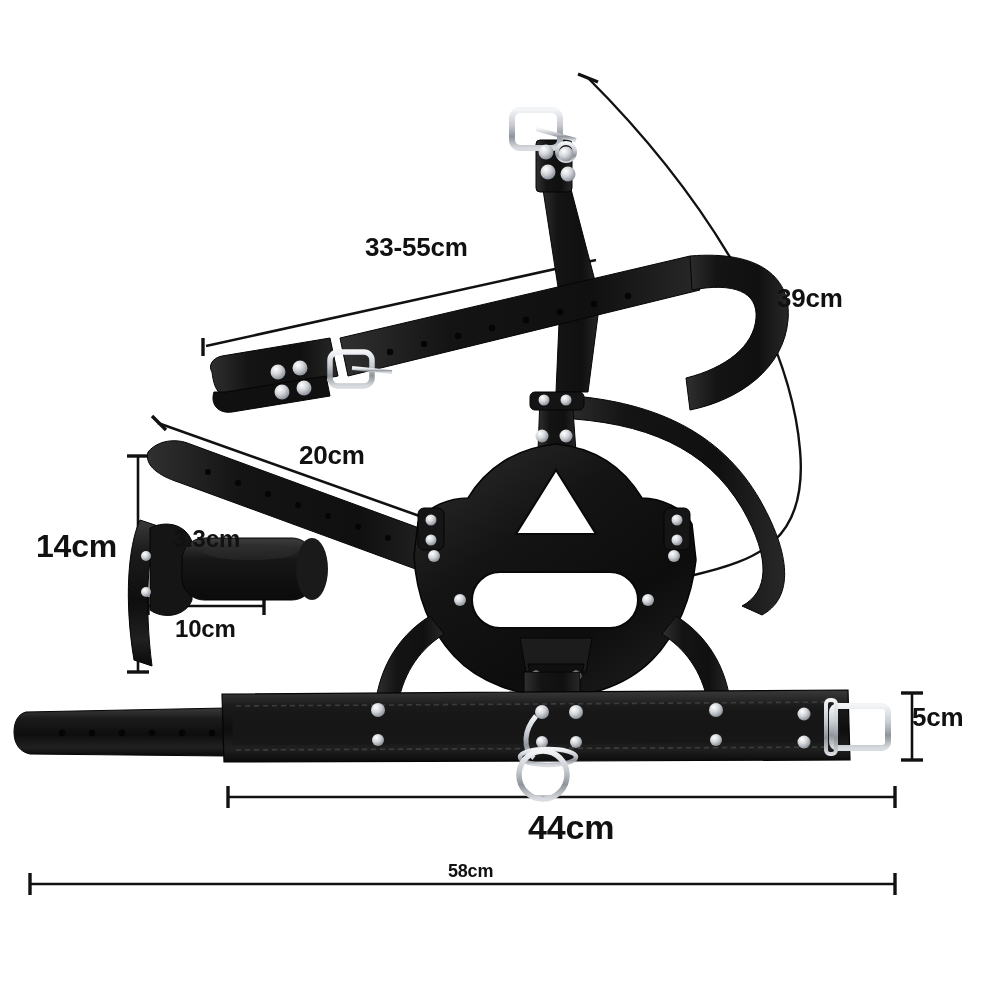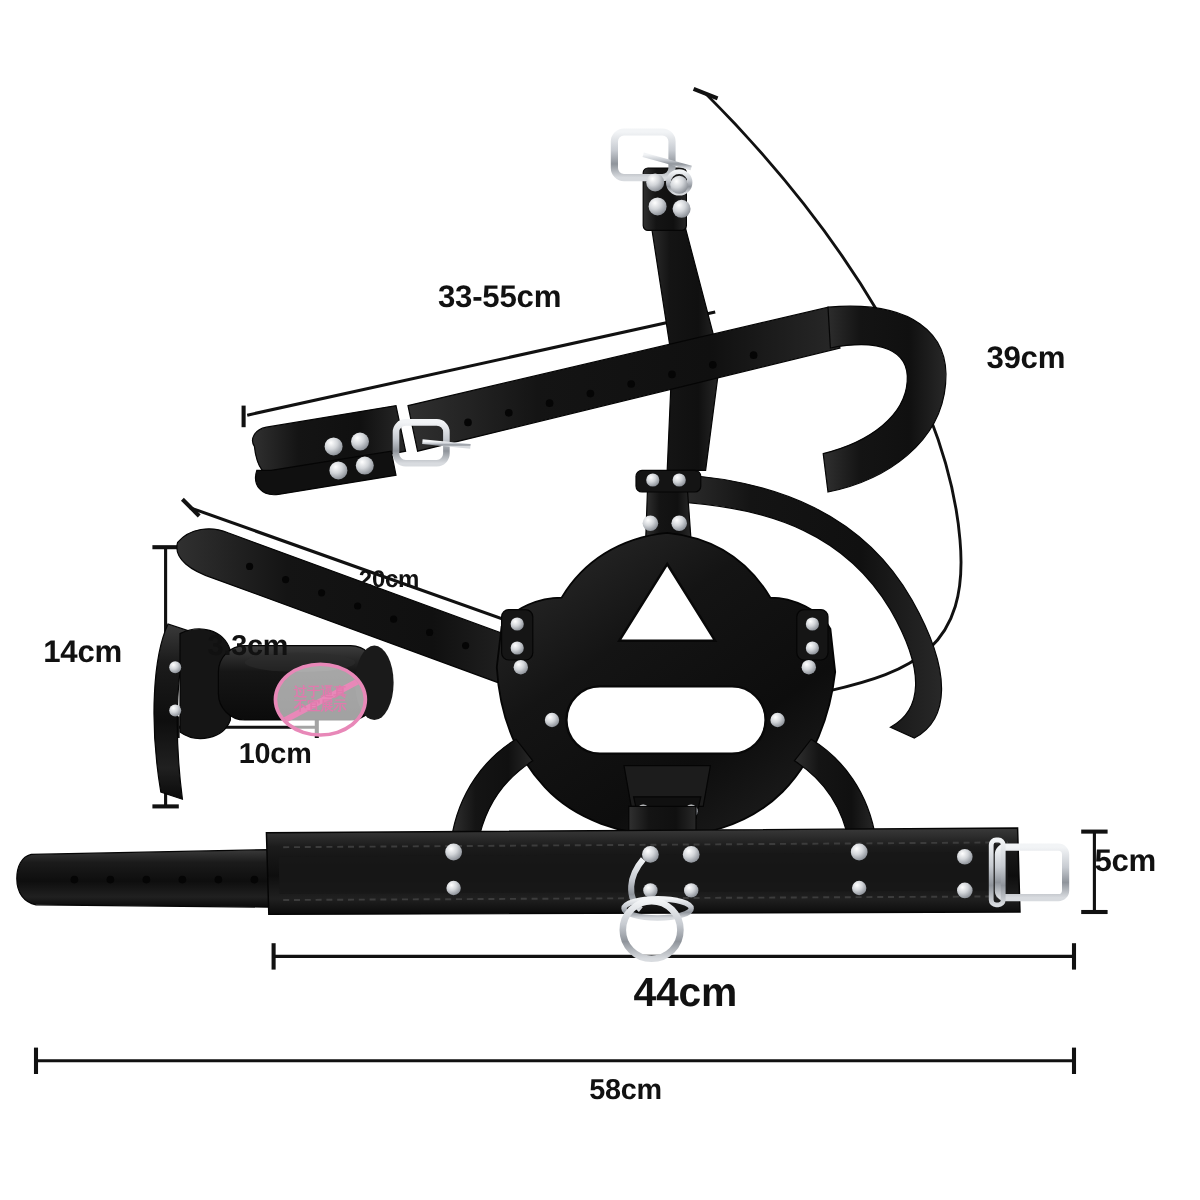--- a/index.html
+++ b/index.html
@@ -325,35 +325,30 @@
         <rect x="832" y="706" width="56" height="42" rx="6" fill="none" stroke="url(#metalGrad)" stroke-width="6"></rect>
         <line x1="860" y1="704" x2="860" y2="750" stroke="url(#metalGrad)" stroke-width="5"></line>
         <line x1="860" y1="727" x2="812" y2="727" stroke="url(#metalGrad)" stroke-width="5"></line>
         <rect x="826" y="700" width="10" height="54" rx="4" fill="none" stroke="url(#metalGrad)" stroke-width="4"></rect>
       </g>
     </g>
   </svg>
 
   <div class="dim-label" style="left:365px; top:232px; font-size:26px;">33-55cm</div>
 
-  <div class="dim-label" style="left:777px; top:283px; font-size:26px;margin-left:45px;">39cm</div>
-
-  <div class="dim-label" style="left:299px; top:440px; font-size:20px;margin-top:32px;">20cm</div>
-
-  <div class="dim-label" style="left:36px; top:528px; font-size:26px;">14cm</div>
+  <div class="dim-label" style="left:777px; top:283px; font-size:26px;">39cm</div>
+
+  <div class="dim-label" style="left:299px; top:440px; font-size:26px;">20cm</div>
+
+  <div class="dim-label" style="left:36px; top:528px; font-size:32px;">14cm</div>
 
   <div class="dim-label" style="left:173px; top:525px; font-size:24px;">3.3cm</div>
 
-  <div class="dim-label" style="left:175px; top:615px; font-size:24px;margin-left:24px;">10cm</div>
+  <div class="dim-label" style="left:175px; top:615px; font-size:24px;">10cm</div>
 
   <div class="dim-label" style="left:912px; top:702px; font-size:26px;">5cm</div>
 
   <div class="dim-label" style="left:528px; top:808px; font-size:34px;">44cm</div>
 
-  <div class="dim-label" style="left:448px; top:895px; font-size:24px;margin-left:43px;">58cm</div>
-
-  <div class="badge" style="left:228px; top:552px; width:78px; height:62px; font-size:11px;">
-    <div class="slash"></div>
-    <span>过于逼真</span>
-    <span>不宜展示</span>
-  </div>
+  <div class="dim-label" style="left:448px; top:861px; font-size:18px;">58cm</div>
+
 
 </div>
 
 </body></html>

